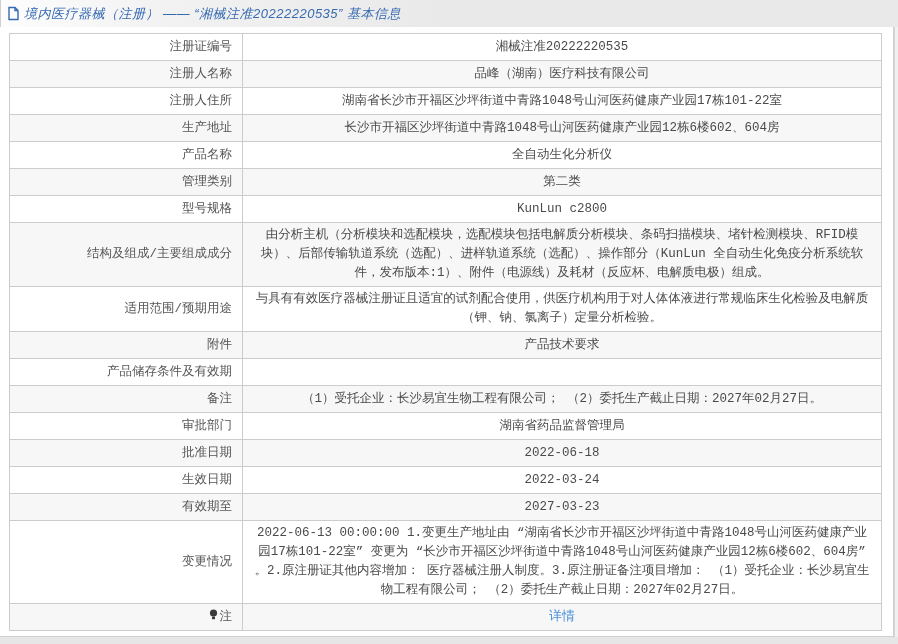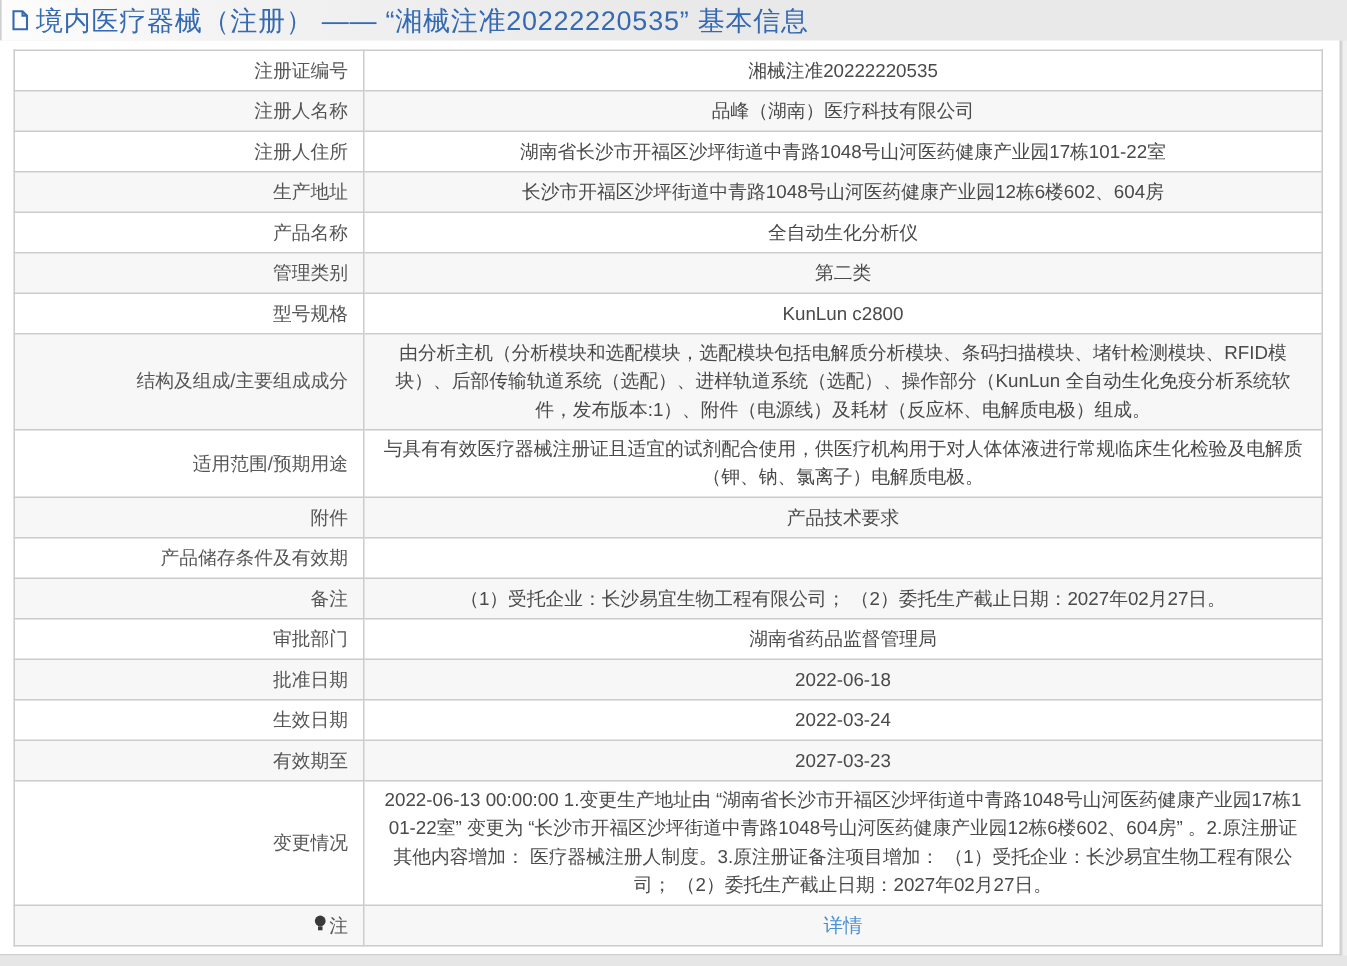--- a/index.html
+++ b/index.html
@@ -15,22 +15,23 @@
   .titlebar {
     height: 27px; width: 898px;
     background: linear-gradient(to right, #fdfdfd 0%, #f2f2f2 18%, #e9e9e9 50%, #e9e9e9 100%);
     border-left: 1px solid #d0d0d0;
     display: flex; align-items: center;
     padding: 0 0 0 6px;
   }
   .doc-icon { display:inline-flex; margin-right: 4px; }
   .title-text {
     color: #3569b2;
-    font-size: 18px;
+    font-size: 13px;
     letter-spacing: 0.5px;
+    font-style: italic;
   }
   
   .content {
     position: absolute; top: 27px; left: 0;
     width: 894px; height: 610px;
     background: #ffffff;
     border-right: 1px solid #cfcfcf;
     border-bottom: 1px solid #cfcfcf;
   }
   table.info {
@@ -39,20 +40,21 @@
     margin: 6px 0 0 9px;
     width: 873px;
     background: #ffffff;
   }
   table.info td {
     border: 1px solid #cccccc;
     font-size: 12.5px;
     line-height: 19px;
     padding: 3px 10px;
     vertical-align: middle;
+    font-family: Liberation Mono, monospace;
   }
   table.info tr { height: 27px; }
   table.info tr:nth-child(even) { background: #f7f7f7; }
   td.label {
     width: 233px;
     text-align: right;
     color: #555555;
     padding-right: 12px;
     white-space: nowrap;
   }
@@ -119,21 +121,21 @@
       <tr>
         <td class="label">型号规格</td>
         <td class="value">KunLun c2800</td>
       </tr>
       <tr>
         <td class="label">结构及组成/主要组成成分</td>
         <td class="value">由分析主机（分析模块和选配模块，选配模块包括电解质分析模块、条码扫描模块、堵针检测模块、RFID模块）、后部传输轨道系统（选配）、进样轨道系统（选配）、操作部分（KunLun 全自动生化免疫分析系统软件，发布版本:1）、附件（电源线）及耗材（反应杯、电解质电极）组成。</td>
       </tr>
       <tr>
         <td class="label">适用范围/预期用途</td>
-        <td class="value">与具有有效医疗器械注册证且适宜的试剂配合使用，供医疗机构用于对人体体液进行常规临床生化检验及电解质（钾、钠、氯离子）电解质电极。</td>
+        <td class="value">与具有有效医疗器械注册证且适宜的试剂配合使用，供医疗机构用于对人体体液进行常规临床生化检验及电解质（钾、钠、氯离子）定量分析检验。</td>
       </tr>
       <tr>
         <td class="label">附件</td>
         <td class="value">产品技术要求</td>
       </tr>
       <tr>
         <td class="label">产品储存条件及有效期</td>
         <td class="value"></td>
       </tr>
       <tr>

